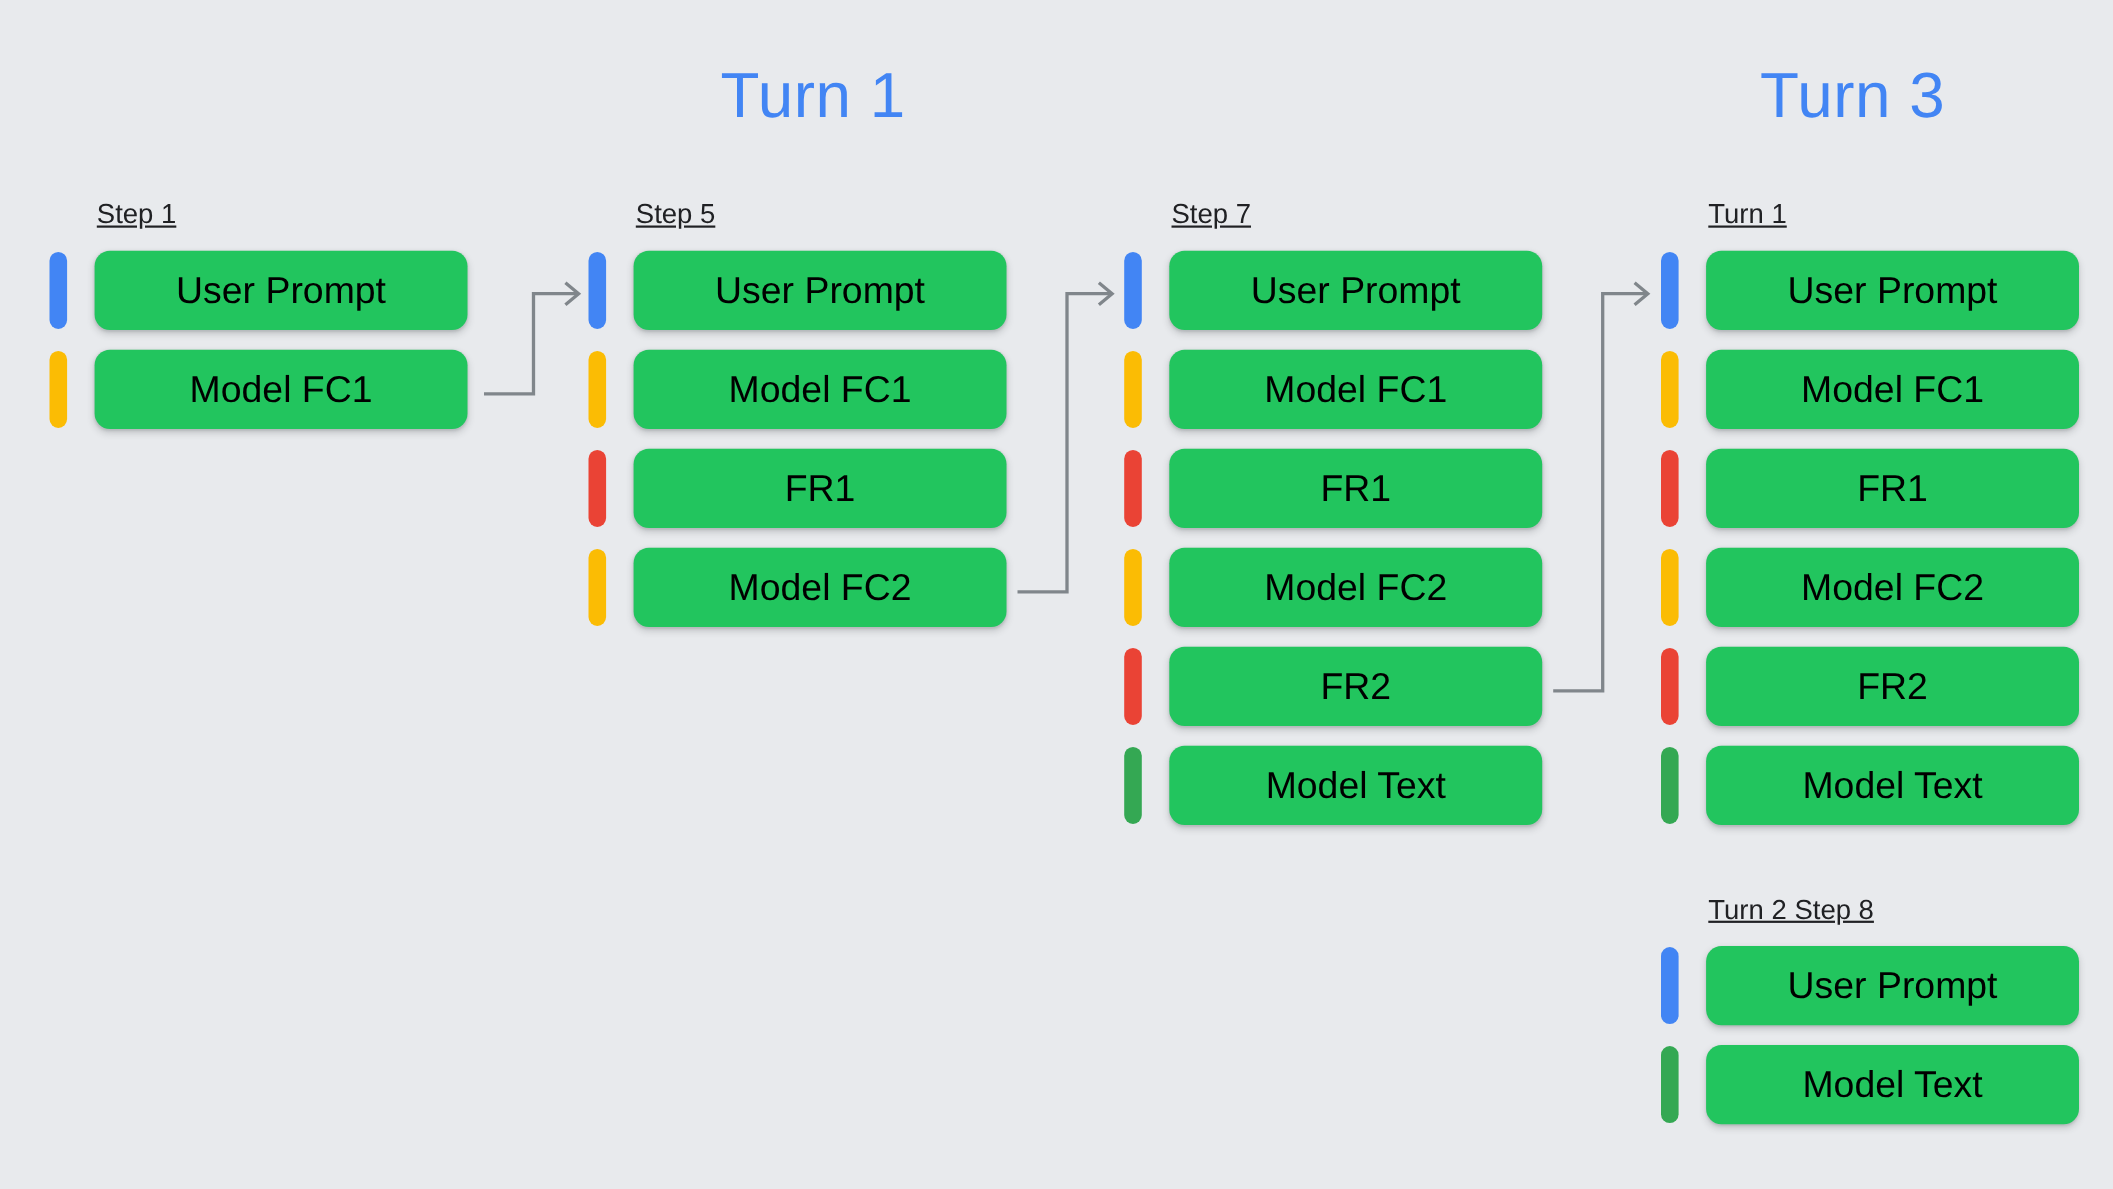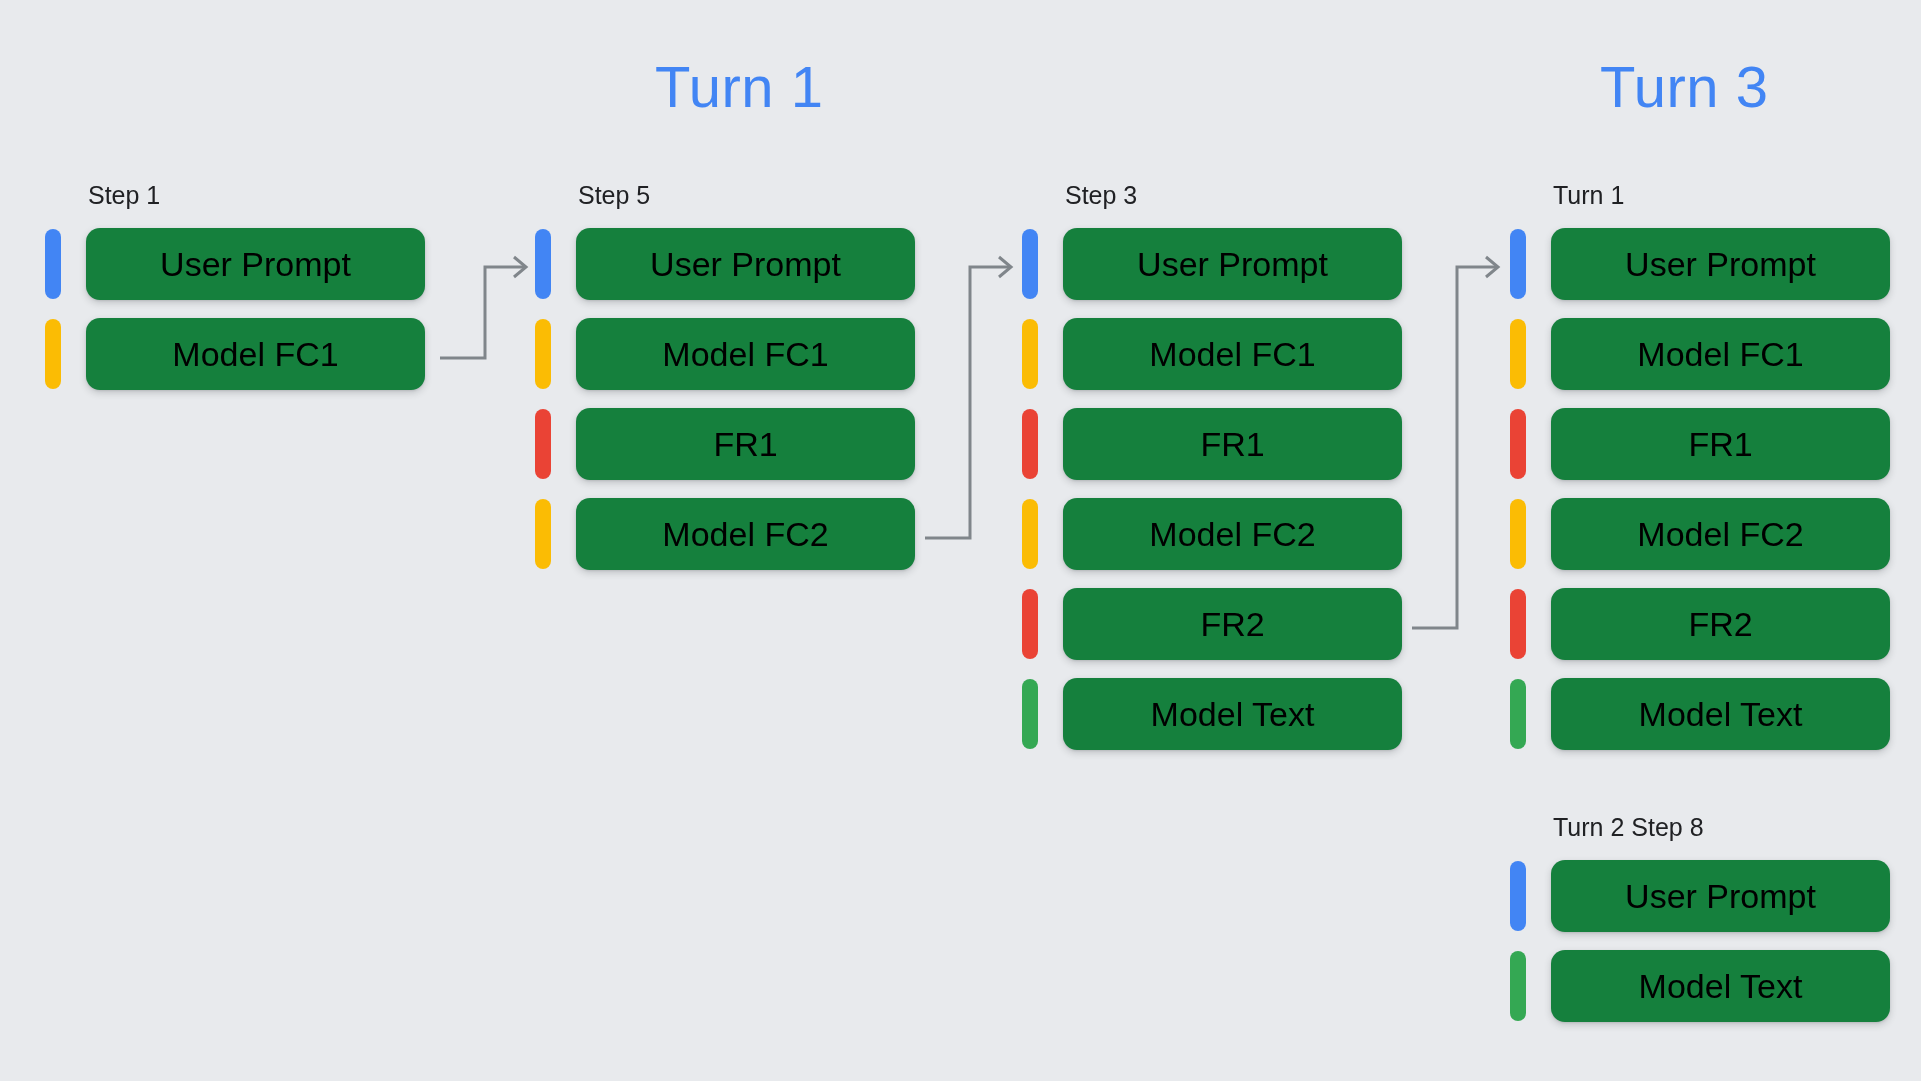--- a/index.html
+++ b/index.html
@@ -38,20 +38,21 @@
   #col-step-3 { left: 1022px; width: 380px; }
   #col-turn-1 { left: 1510px; width: 380px; }
   #col-turn-2-step-1 { left: 1510px; top: 815px; width: 380px; }
 
   .col-label {
     font-size: 25px;
     color: #202124;
     line-height: 1;
     margin: 0 0 20px 43px;
     white-space: nowrap;
+    text-decoration: underline;
   }
 
   
   .row {
     display: flex;
     align-items: stretch;
     height: 72px;
     margin-bottom: 18px;
   }
   .row:last-child { margin-bottom: 0; }
@@ -64,21 +65,21 @@
     height: 70px;
   }
   .bar.blue   { background: #4285f4; }
   .bar.yellow { background: #fbbc04; }
   .bar.red    { background: #ea4335; }
   .bar.green  { background: #34a853; }
 
   .card {
     flex: 1 1 auto;
     margin-left: 25px;
-    background: #15803d;
+    background: #22c55e;
     border-radius: 14px;
     box-shadow: 0 3px 7px rgba(60,64,67,0.22), 0 1px 2px rgba(60,64,67,0.12);
     display: flex;
     align-items: center;
     justify-content: center;
     font-size: 34px;
     color: #000000;
     white-space: nowrap;
   }
 
@@ -131,21 +132,21 @@
     <div class="bar red"></div>
     <div class="card">FR1</div>
   </div>
   <div class="row">
     <div class="bar yellow"></div>
     <div class="card">Model FC2</div>
   </div>
 </div>
 
 <div class="column" id="col-step-3">
-  <div class="col-label">Step 3</div>
+  <div class="col-label">Step 7</div>
   <div class="row">
     <div class="bar blue"></div>
     <div class="card">User Prompt</div>
   </div>
   <div class="row">
     <div class="bar yellow"></div>
     <div class="card">Model FC1</div>
   </div>
   <div class="row">
     <div class="bar red"></div>

